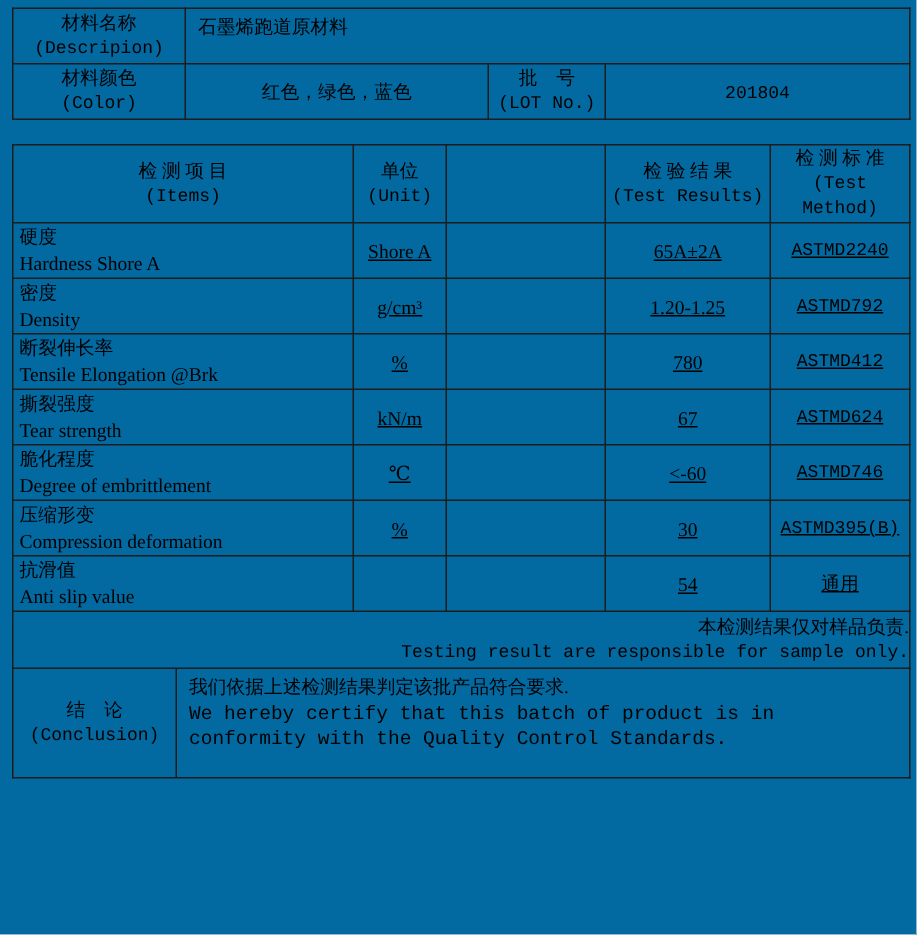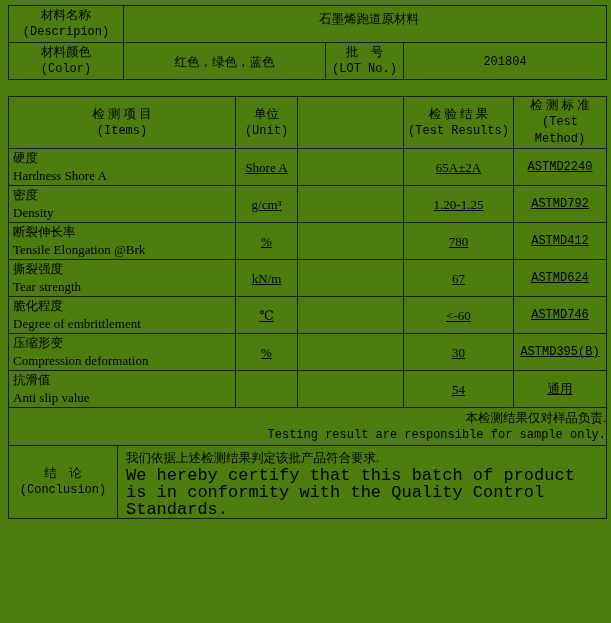--- a/index.html
+++ b/index.html
@@ -1,56 +1,56 @@
 <!DOCTYPE html>
 <html><head>
 <meta charset="utf-8">
 <style>
   * { box-sizing: border-box; margin: 0; padding: 0; }
   html, body { background: #ffffff; }
   .page {
     position: relative;
     width: 611px;
     height: 623px;
-    background: #4d7c0f;
+    background: #0369a1;
     color: #000000;
     font-family: "Liberation Serif", "DejaVu Serif", serif;
     overflow: hidden;
   }
   table { border-collapse: collapse; table-layout: fixed; }
   td { border: 1px solid #1c1c1c; vertical-align: middle; }
 
   .zh   { font-size: 12.5px; line-height: 17px; }
   .en-m { font-family: "Liberation Mono", "DejaVu Sans Mono", monospace; font-size: 12px; line-height: 17px; }
   .en-s { font-family: "Liberation Serif", "DejaVu Serif", serif; font-size: 13px; line-height: 17px; }
 
   
   .info-table { position: absolute; left: 8px; top: 5px; width: 598px; }
   .info-table td { height: 37px; }
   .cell-center { text-align: center; }
-  .cell-top-left { vertical-align: top; text-align: center; padding: 3px 0 0 8px; }
+  .cell-top-left { vertical-align: top; text-align: left; padding: 3px 0 0 8px; }
 
   
   .main-table { position: absolute; left: 8px; top: 96px; width: 598px; }
   .main-table .header-row td { height: 43px; text-align: center; }
   .main-table .data-row td { height: 37px; }
   .item-cell { text-align: left; padding-left: 4px; }
   .val { text-align: center; text-decoration: underline; }
 
   .note-cell { height: 38px; text-align: right; padding-left: 3px; vertical-align: middle; }
 
   .conclusion-cell { padding: 0; height: 73px; }
   .conclusion-wrap { display: flex; width: 100%; height: 100%; }
   .conclusion-label {
     width: 109px; flex: 0 0 109px;
     border-right: 1px solid #1c1c1c;
     display: flex; flex-direction: column; justify-content: center; align-items: center;
   }
   .conclusion-body { flex: 1; padding: 4px 6px 0 8px; }
-  .conclusion-body .en-m { font-size: 17px; line-height: 17px; }
+  .conclusion-body .en-m { font-size: 13px; line-height: 17px; }
 </style>
 </head>
 <body>
 
 <div class="page">
 
   <table class="info-table">
     <colgroup>
         <col style="width:115px">
         <col style="width:202px">

